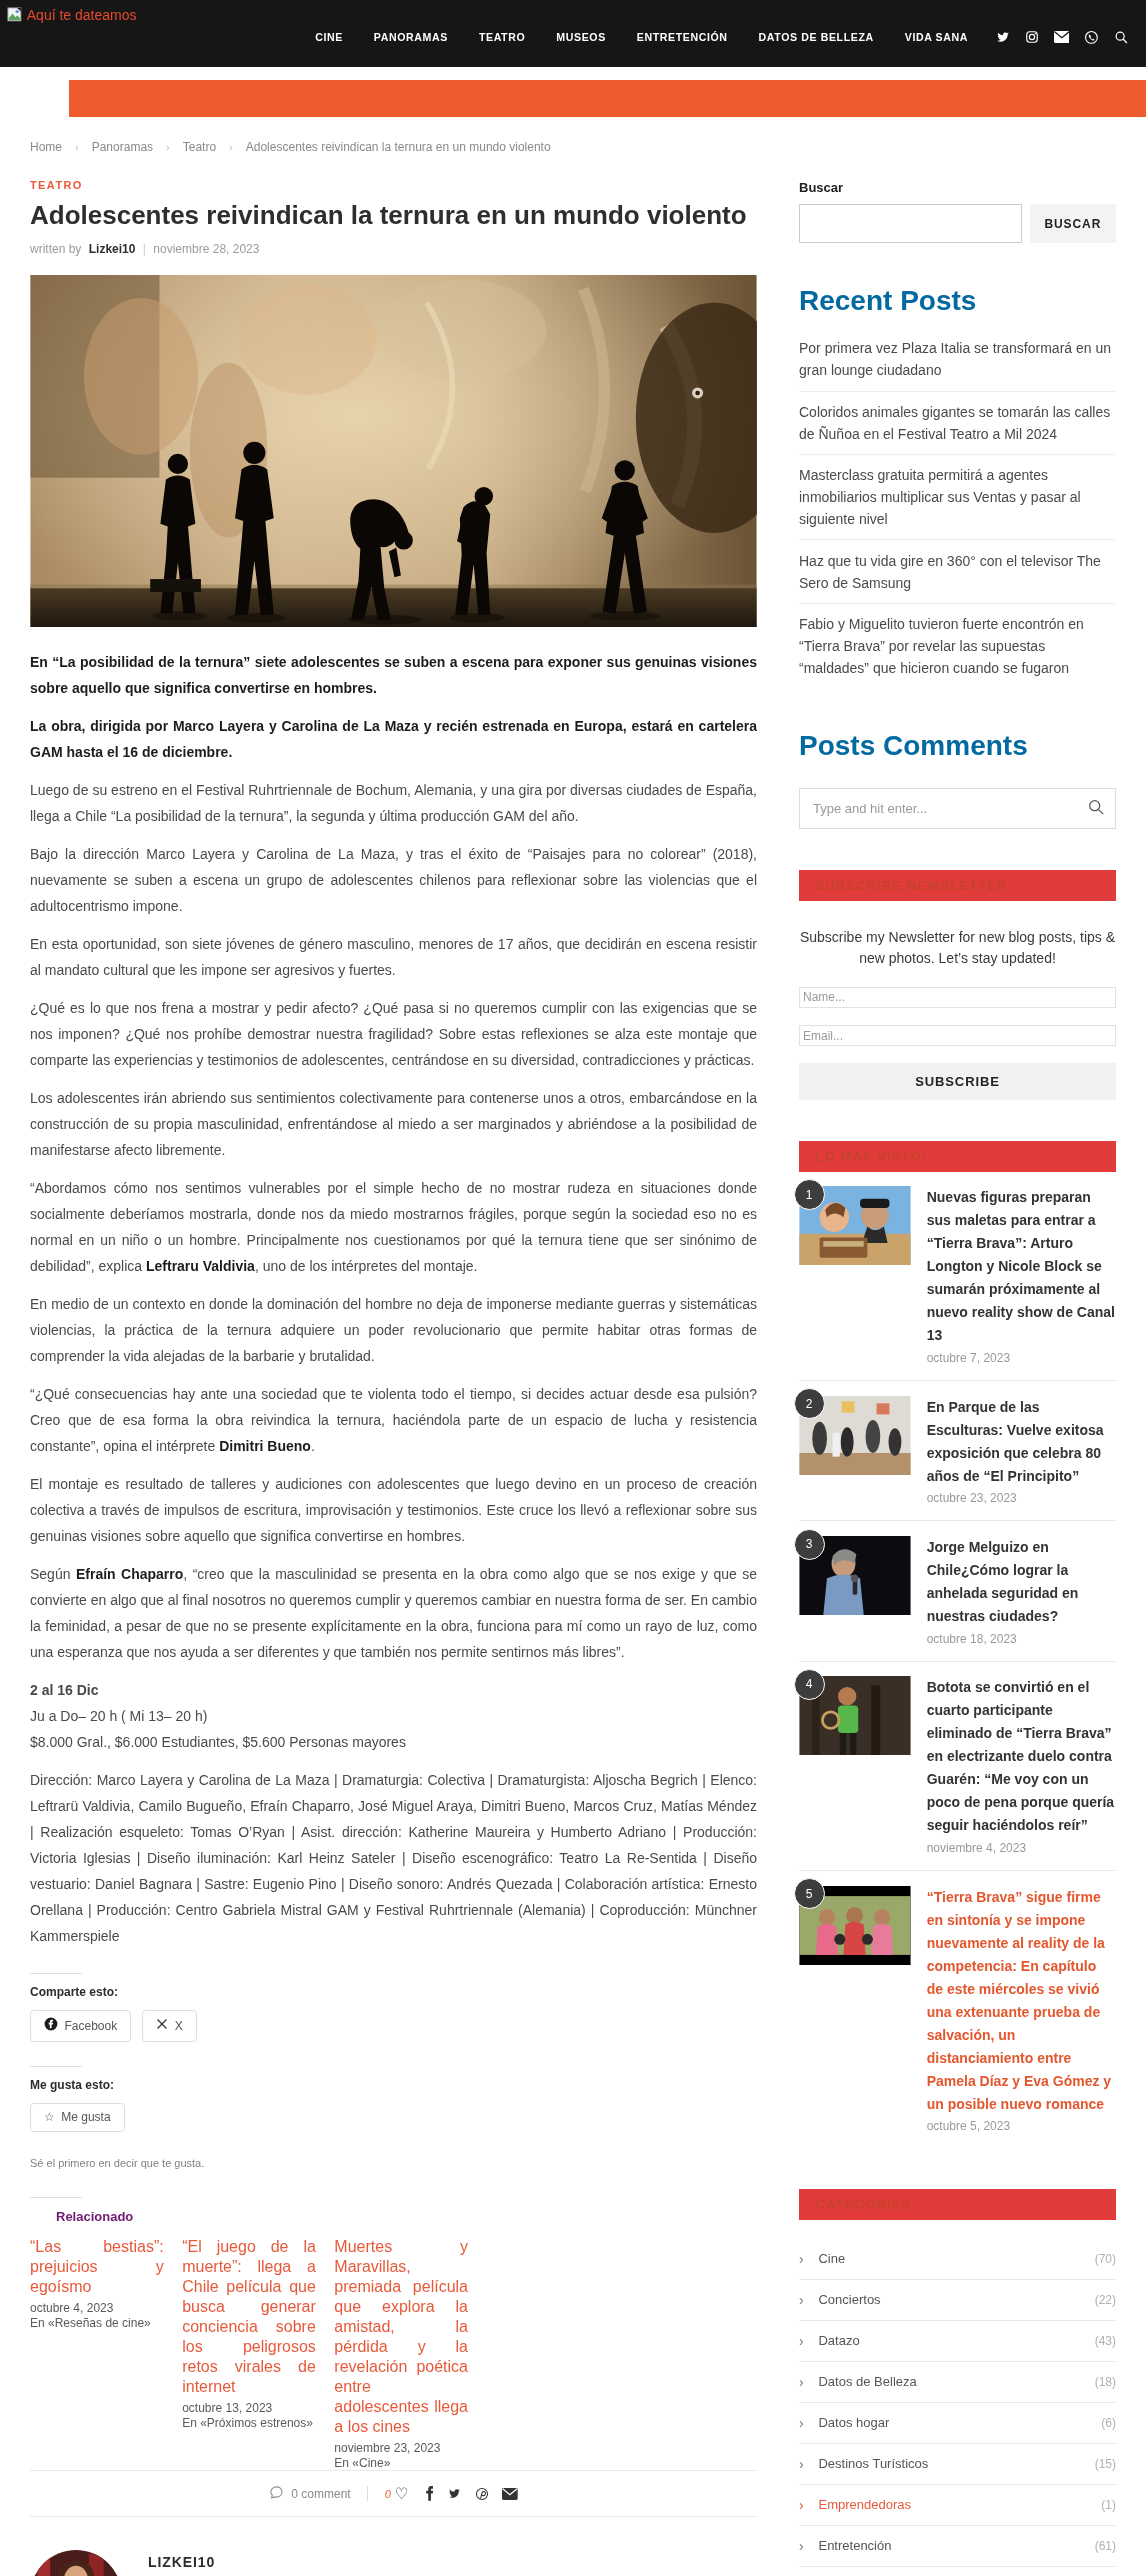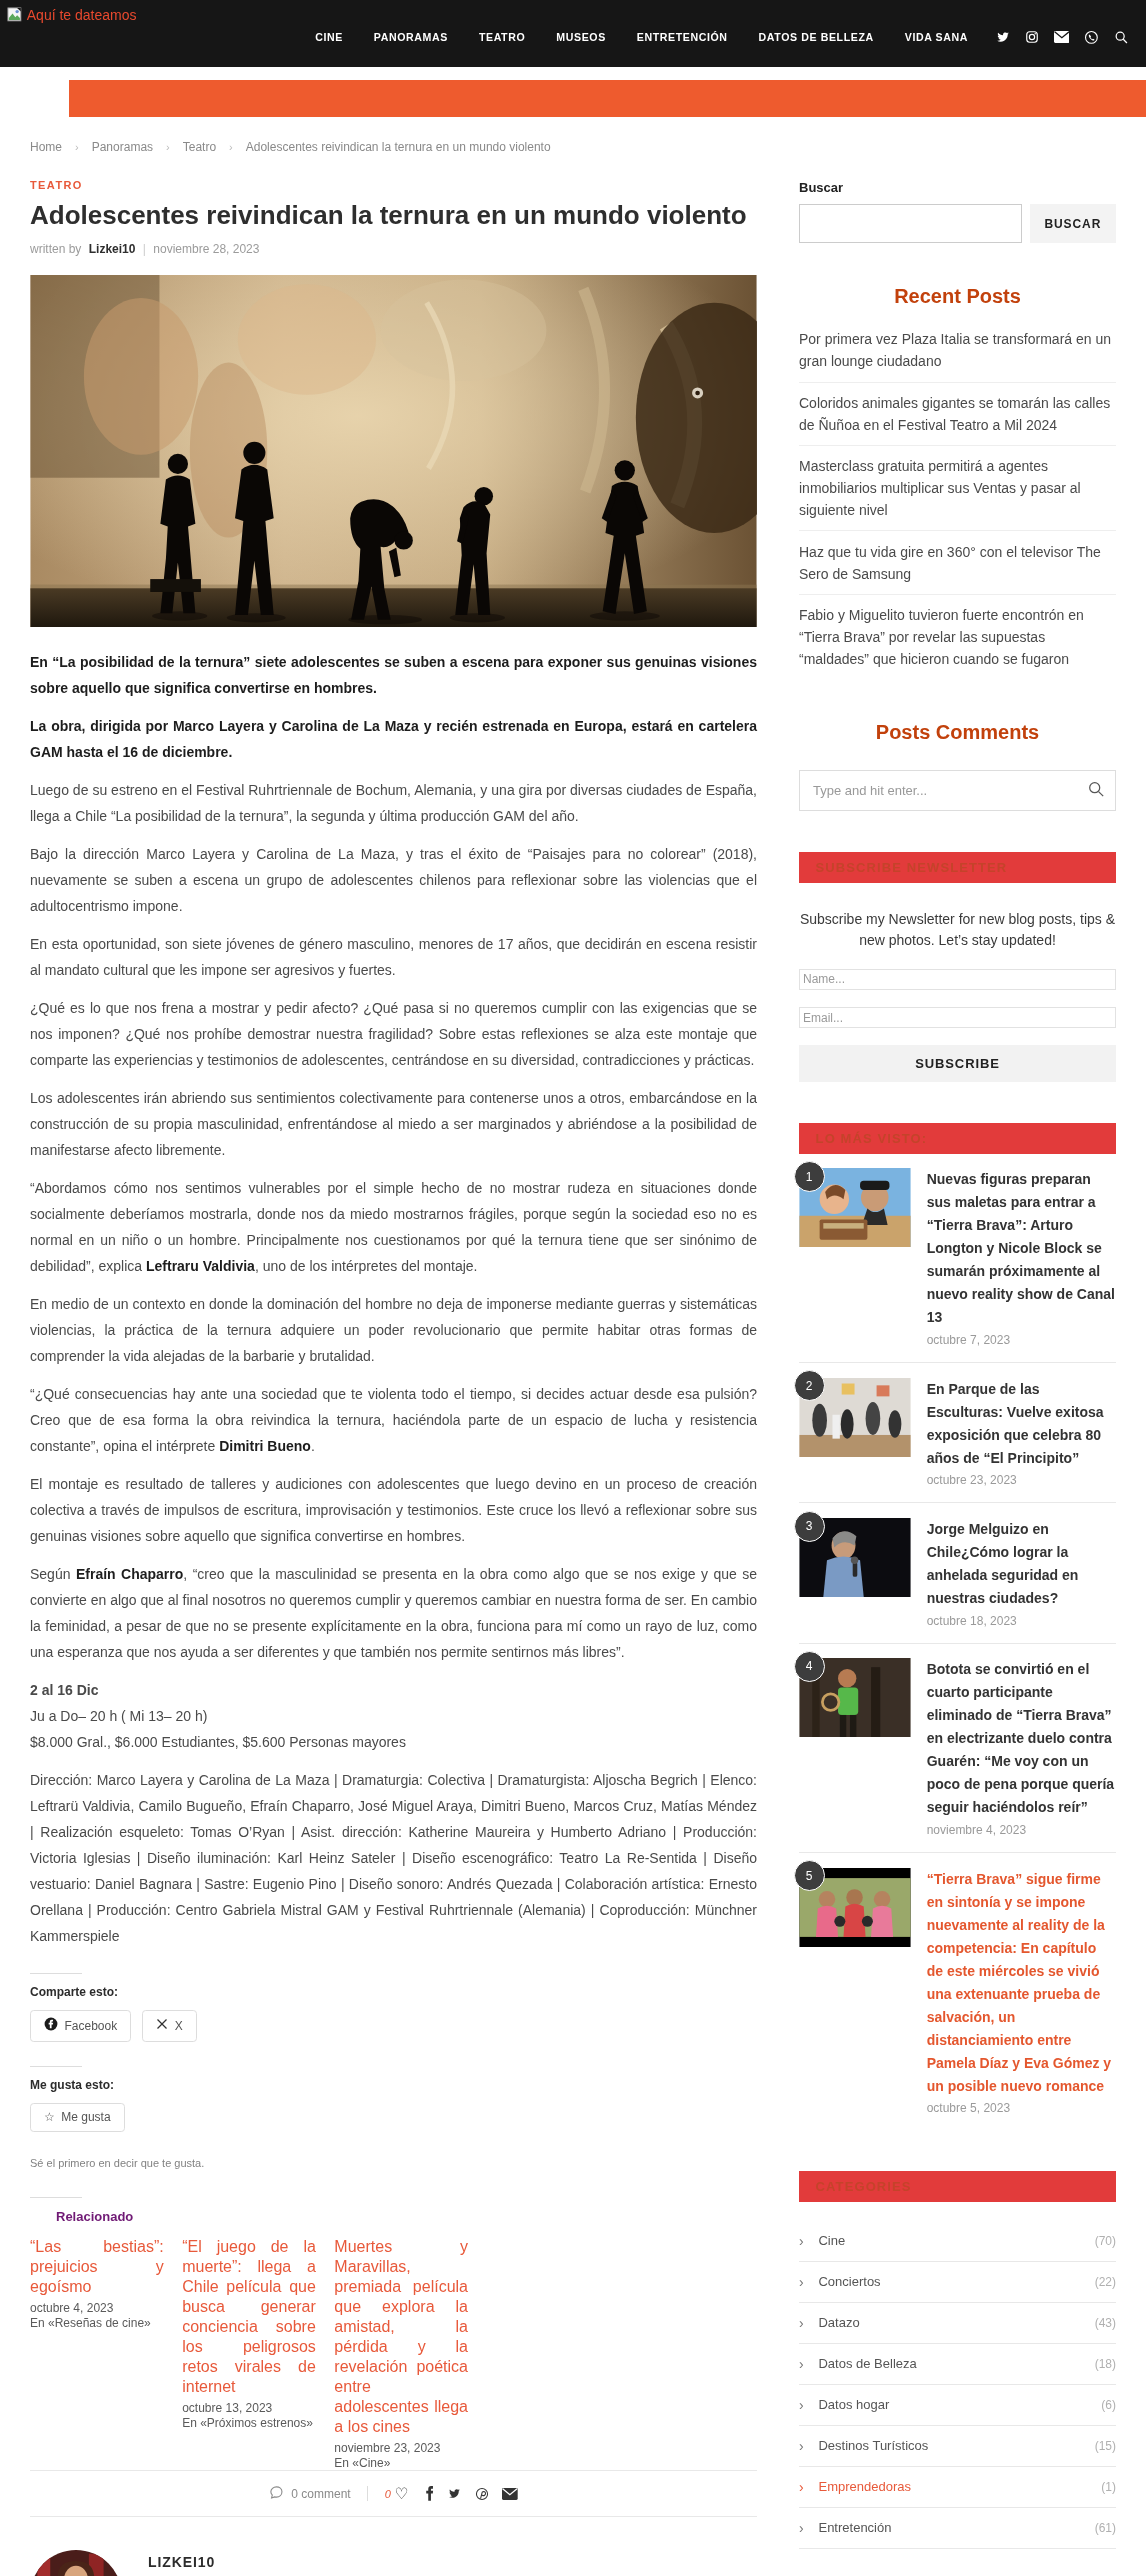--- a/index.html
+++ b/index.html
@@ -79,21 +79,21 @@
   .author-box { display:flex; gap:26px; padding:33px 0 31px 0; }
   .avatar { width:92px; height:92px; border-radius:50%; overflow:hidden; flex:0 0 auto; }
   .author-name { font-size:14px; font-weight:bold; letter-spacing:0.9px; color:#2c2c2c; margin:3.7px 0 16.6px 0; }
   .author-bio { font-size:14px; line-height:26px; color:#474747; }
 
   
   .sb-search-label { font-size:13px; font-weight:bold; color:#222; margin-bottom:9.2px; }
   .sb-search-row { display:flex; gap:7.4px; }
   .sb-search-input { width:227px; height:39px; border:0.9px solid #ccc; background:#fff; padding:0 9.2px; font-size:13px; font-family:"Liberation Sans", sans-serif; }
   .sb-search-btn { height:39px; padding:0 14.8px; background:#f3f3f3; border:none; font-size:12px; font-weight:bold; letter-spacing:0.9px; color:#222; cursor:pointer; font-family:"Liberation Sans", sans-serif; }
-  .sb-heading { font-size:20px; font-weight:bold; color:#c2410c; margin:42px 0 11px 0;text-align:center; }
+  .sb-heading { font-size:28px; font-weight:bold; color:#0369a1; margin:42px 0 11px 0; }
   .rp-item { font-size:14px; line-height:22px; color:#4a4a4a; padding:9.2px 0; border-bottom:0.9px solid #eee; cursor:pointer; }
   .rp-item:last-child { border-bottom:none; }
 
   .type-search-wrap { position:relative; margin-top:26px; }
   .type-search { width:100%; height:41px; border:0.9px solid #ddd; padding:0 37px 0 13px; font-size:13px; color:#555; font-family:"Liberation Sans", sans-serif; }
   .type-search::placeholder { color:#999; }
   .sb-search-input::placeholder { color:#999; }
   .type-search-icon { position:absolute; right:11px; top:10px; cursor:pointer; }
 
   .band { height:31px; background:#e23b3b; display:flex; align-items:center; padding-left:16.6px; margin-top:41px;text-align:right; }

